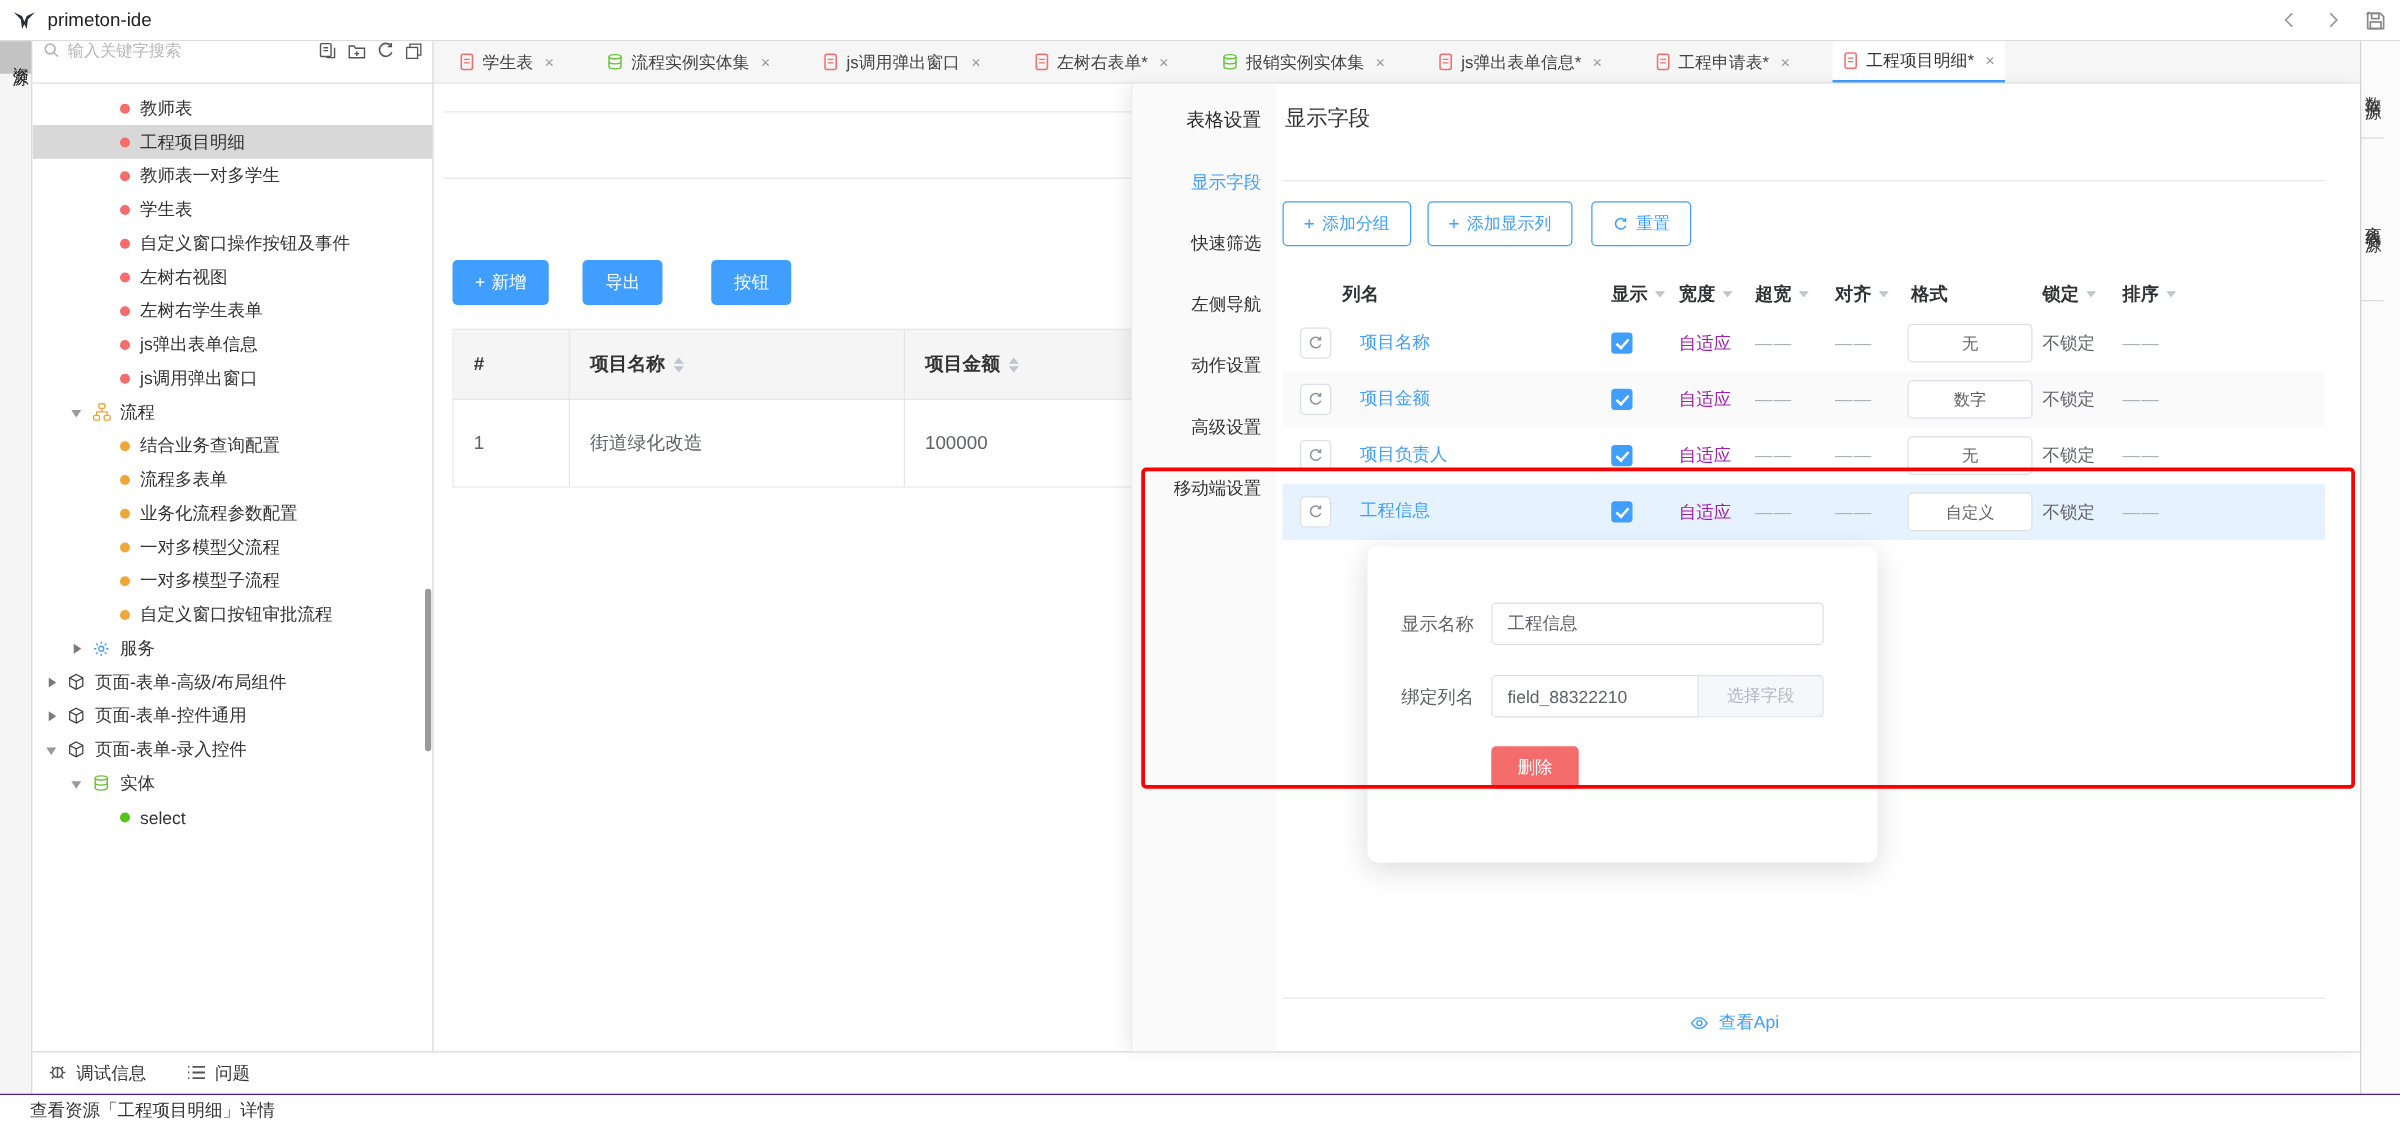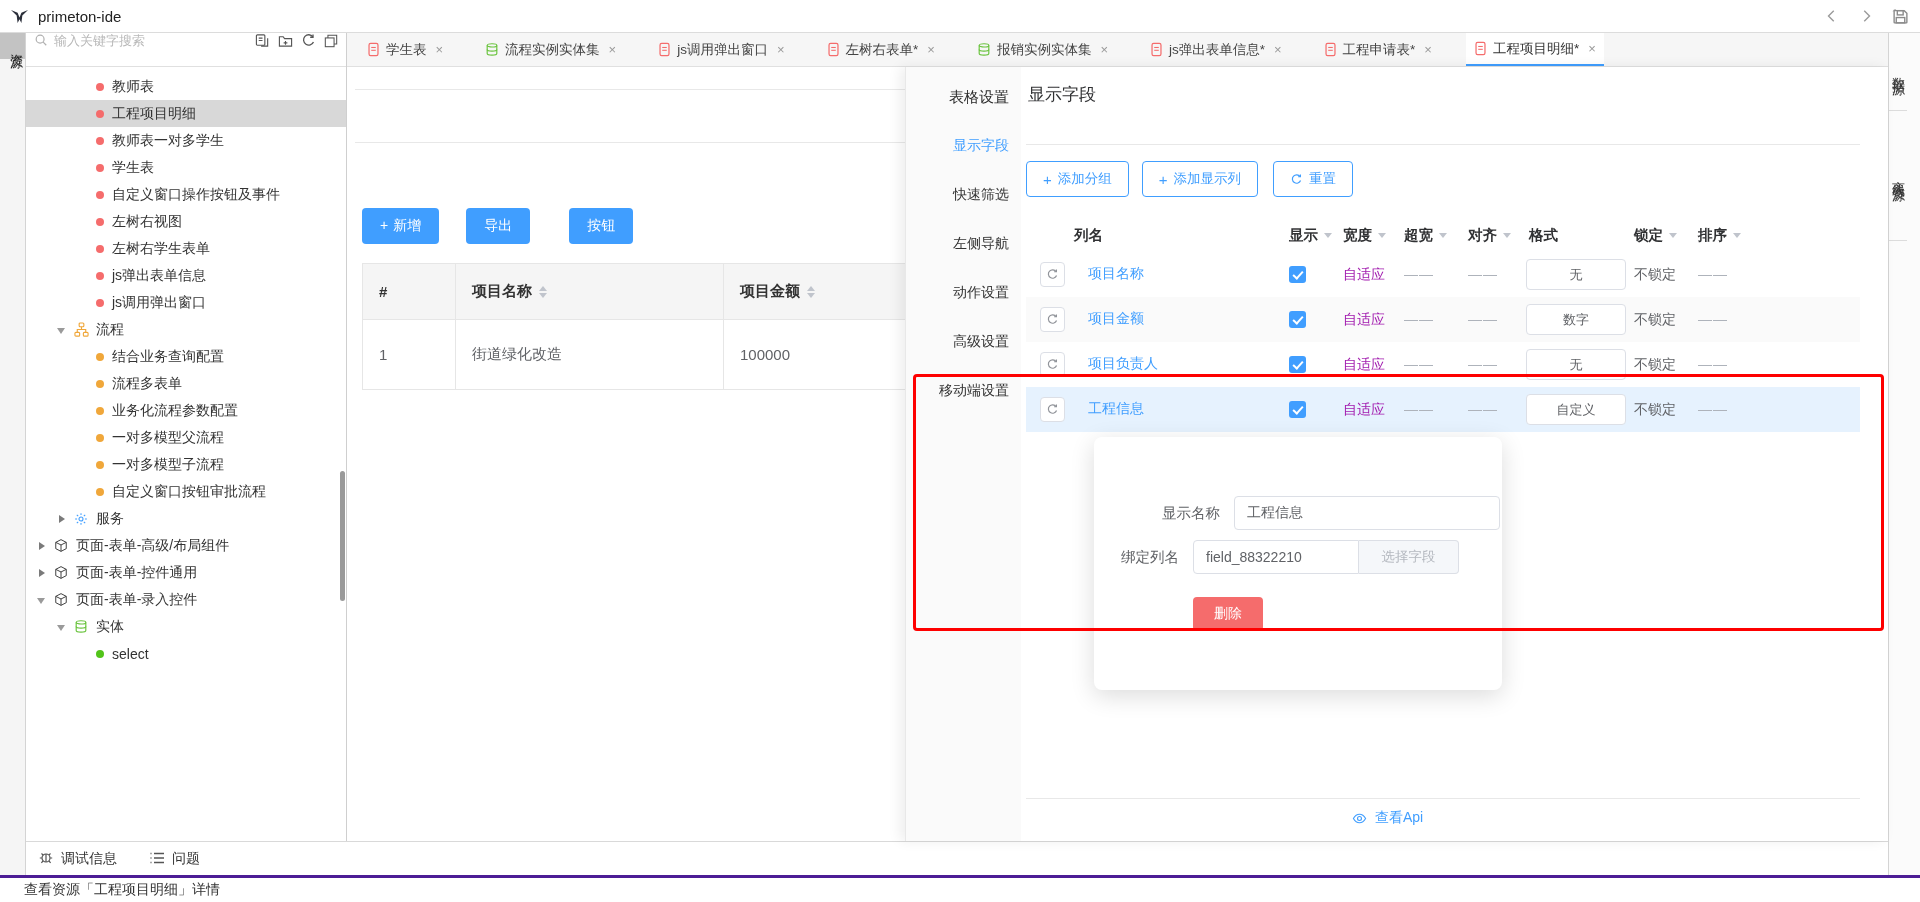--- a/index.html
+++ b/index.html
@@ -147,21 +147,21 @@
   .rtab { writing-mode:vertical-rl; text-orientation:upright; font-size:13px; color:#333; letter-spacing:3px;
     display:flex; justify-content:center; border-bottom:1px solid #dcdcdc; cursor:pointer; padding:12px 0; }
   .rtab:nth-child(1) { height:78px; }
   .rtab:nth-child(2) { height:130px; }
 
   
   #bottom-bar { position:absolute; left:26px; top:841px; width:1862px; height:34px; background:#fff;
     border-top:1px solid #d9d9d9; display:flex; align-items:center; padding-left:12px; }
   .bitem { display:flex; align-items:flex-end; gap:7px; font-size:14px; color:#333; margin-right:32px; cursor:pointer; }
   #status-bar { position:absolute; left:0; top:875px; width:1920px; height:27px; background:#fff;
-    border-top:3px solid #4c1d95; display:flex; align-items:center; padding-left:24px; font-size:14px; color:#333; }
+    border-top:1px solid #4c1d95; display:flex; align-items:center; padding-left:24px; font-size:14px; color:#333; }
 </style>
 </head>
 <body>
 
 <div id="root">
 
   <header id="titlebar">
     <span class="logo">
       <svg width="19" height="17" viewBox="0 0 20 18">
           <path d="M1 2 L8 5 L10 10 L12 5 L19 2 L13 8 L12 16 L10 12 L8 16 L7 8 Z" fill="#2b2f3a"></path>
@@ -615,21 +615,21 @@
               <span class="sval dash" style="left: 378px;">——</span>
               <span class="sval dash" style="left: 442px;">——</span>
               <div class="fmtbox">自定义</div>
               <span class="sval dark" style="left: 608px;">不锁定</span>
               <span class="sval dash" style="left: 672px;">——</span>
             </div>
           </div>
       </div>
 
       <div id="popup">
-        <div class="prow" style="top:59px; left:0;margin-left:41px;">
+        <div class="prow" style="top:45px; left:0;">
           <span class="plabel">显示名称</span>
           <input class="pinput" id="popup-input-name" value="工程信息" style="">
         </div>
         <div class="prow" style="top:103px; left:0;">
           <span class="plabel">绑定列名</span>
           <input class="pinput" id="popup-input-bind" value="field_88322210" style="">
           <button id="select-field-btn">选择字段</button>
         </div>
         <button id="delete-btn">删除</button>
       </div>

